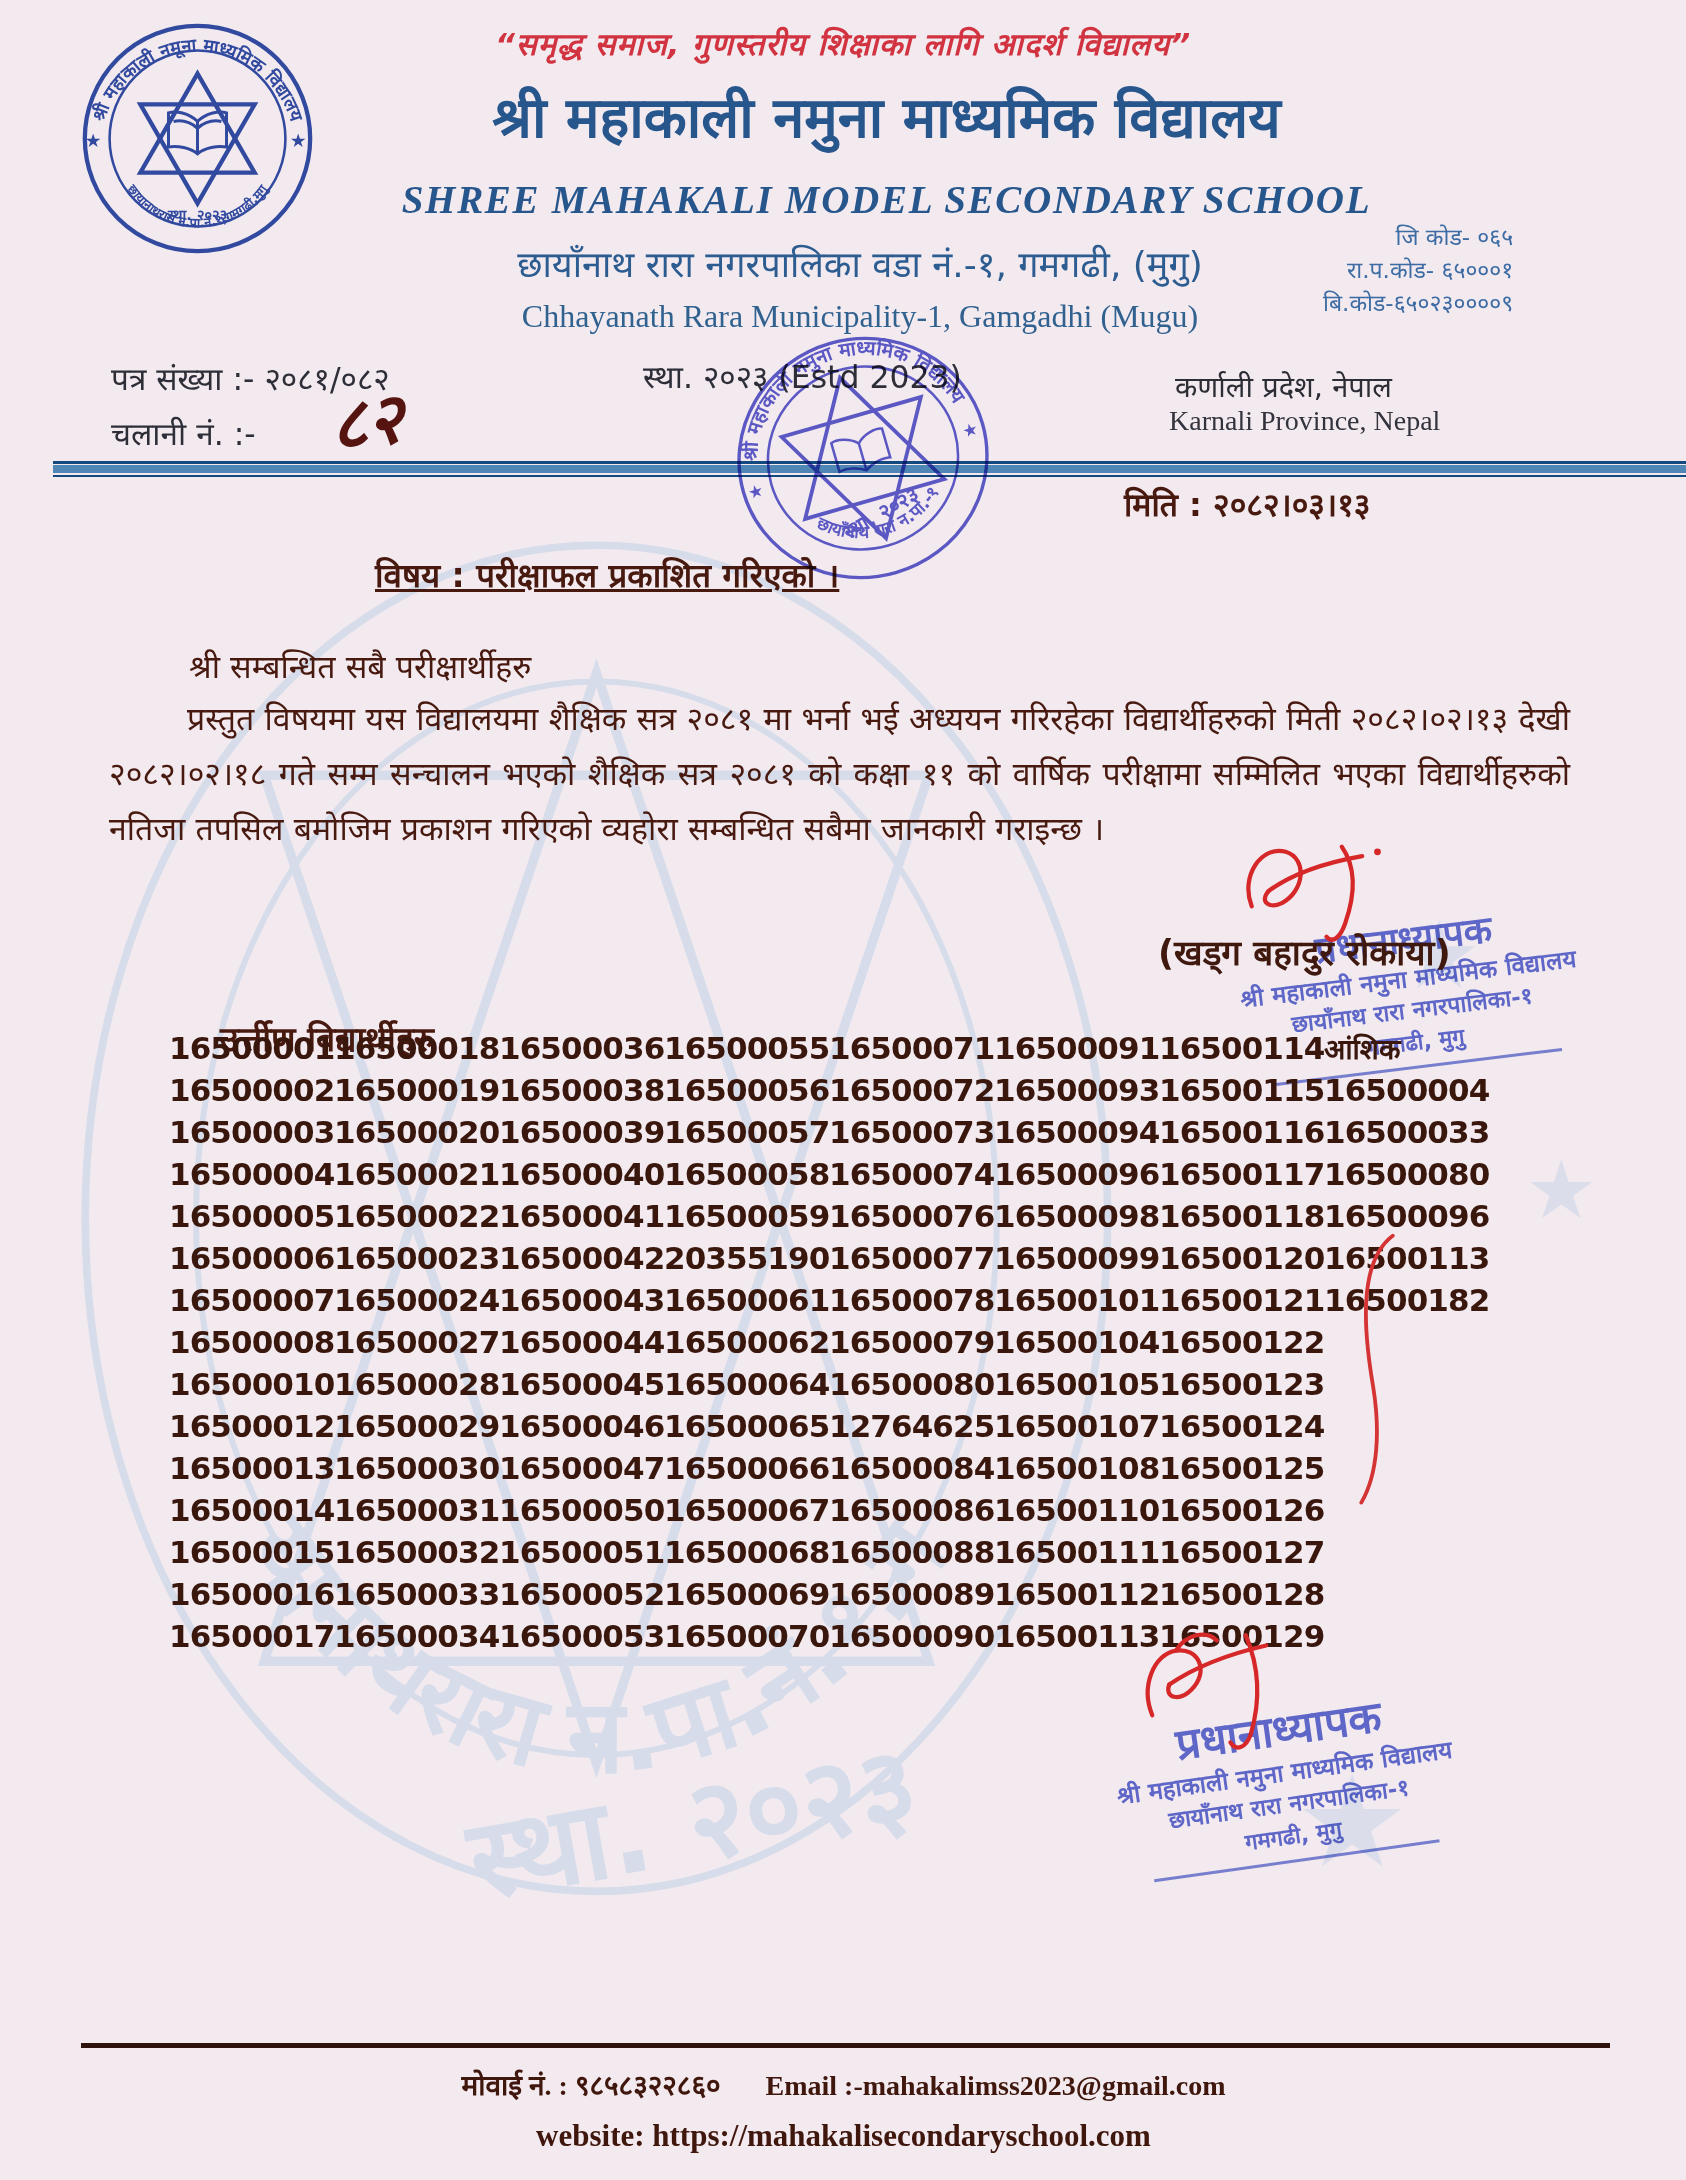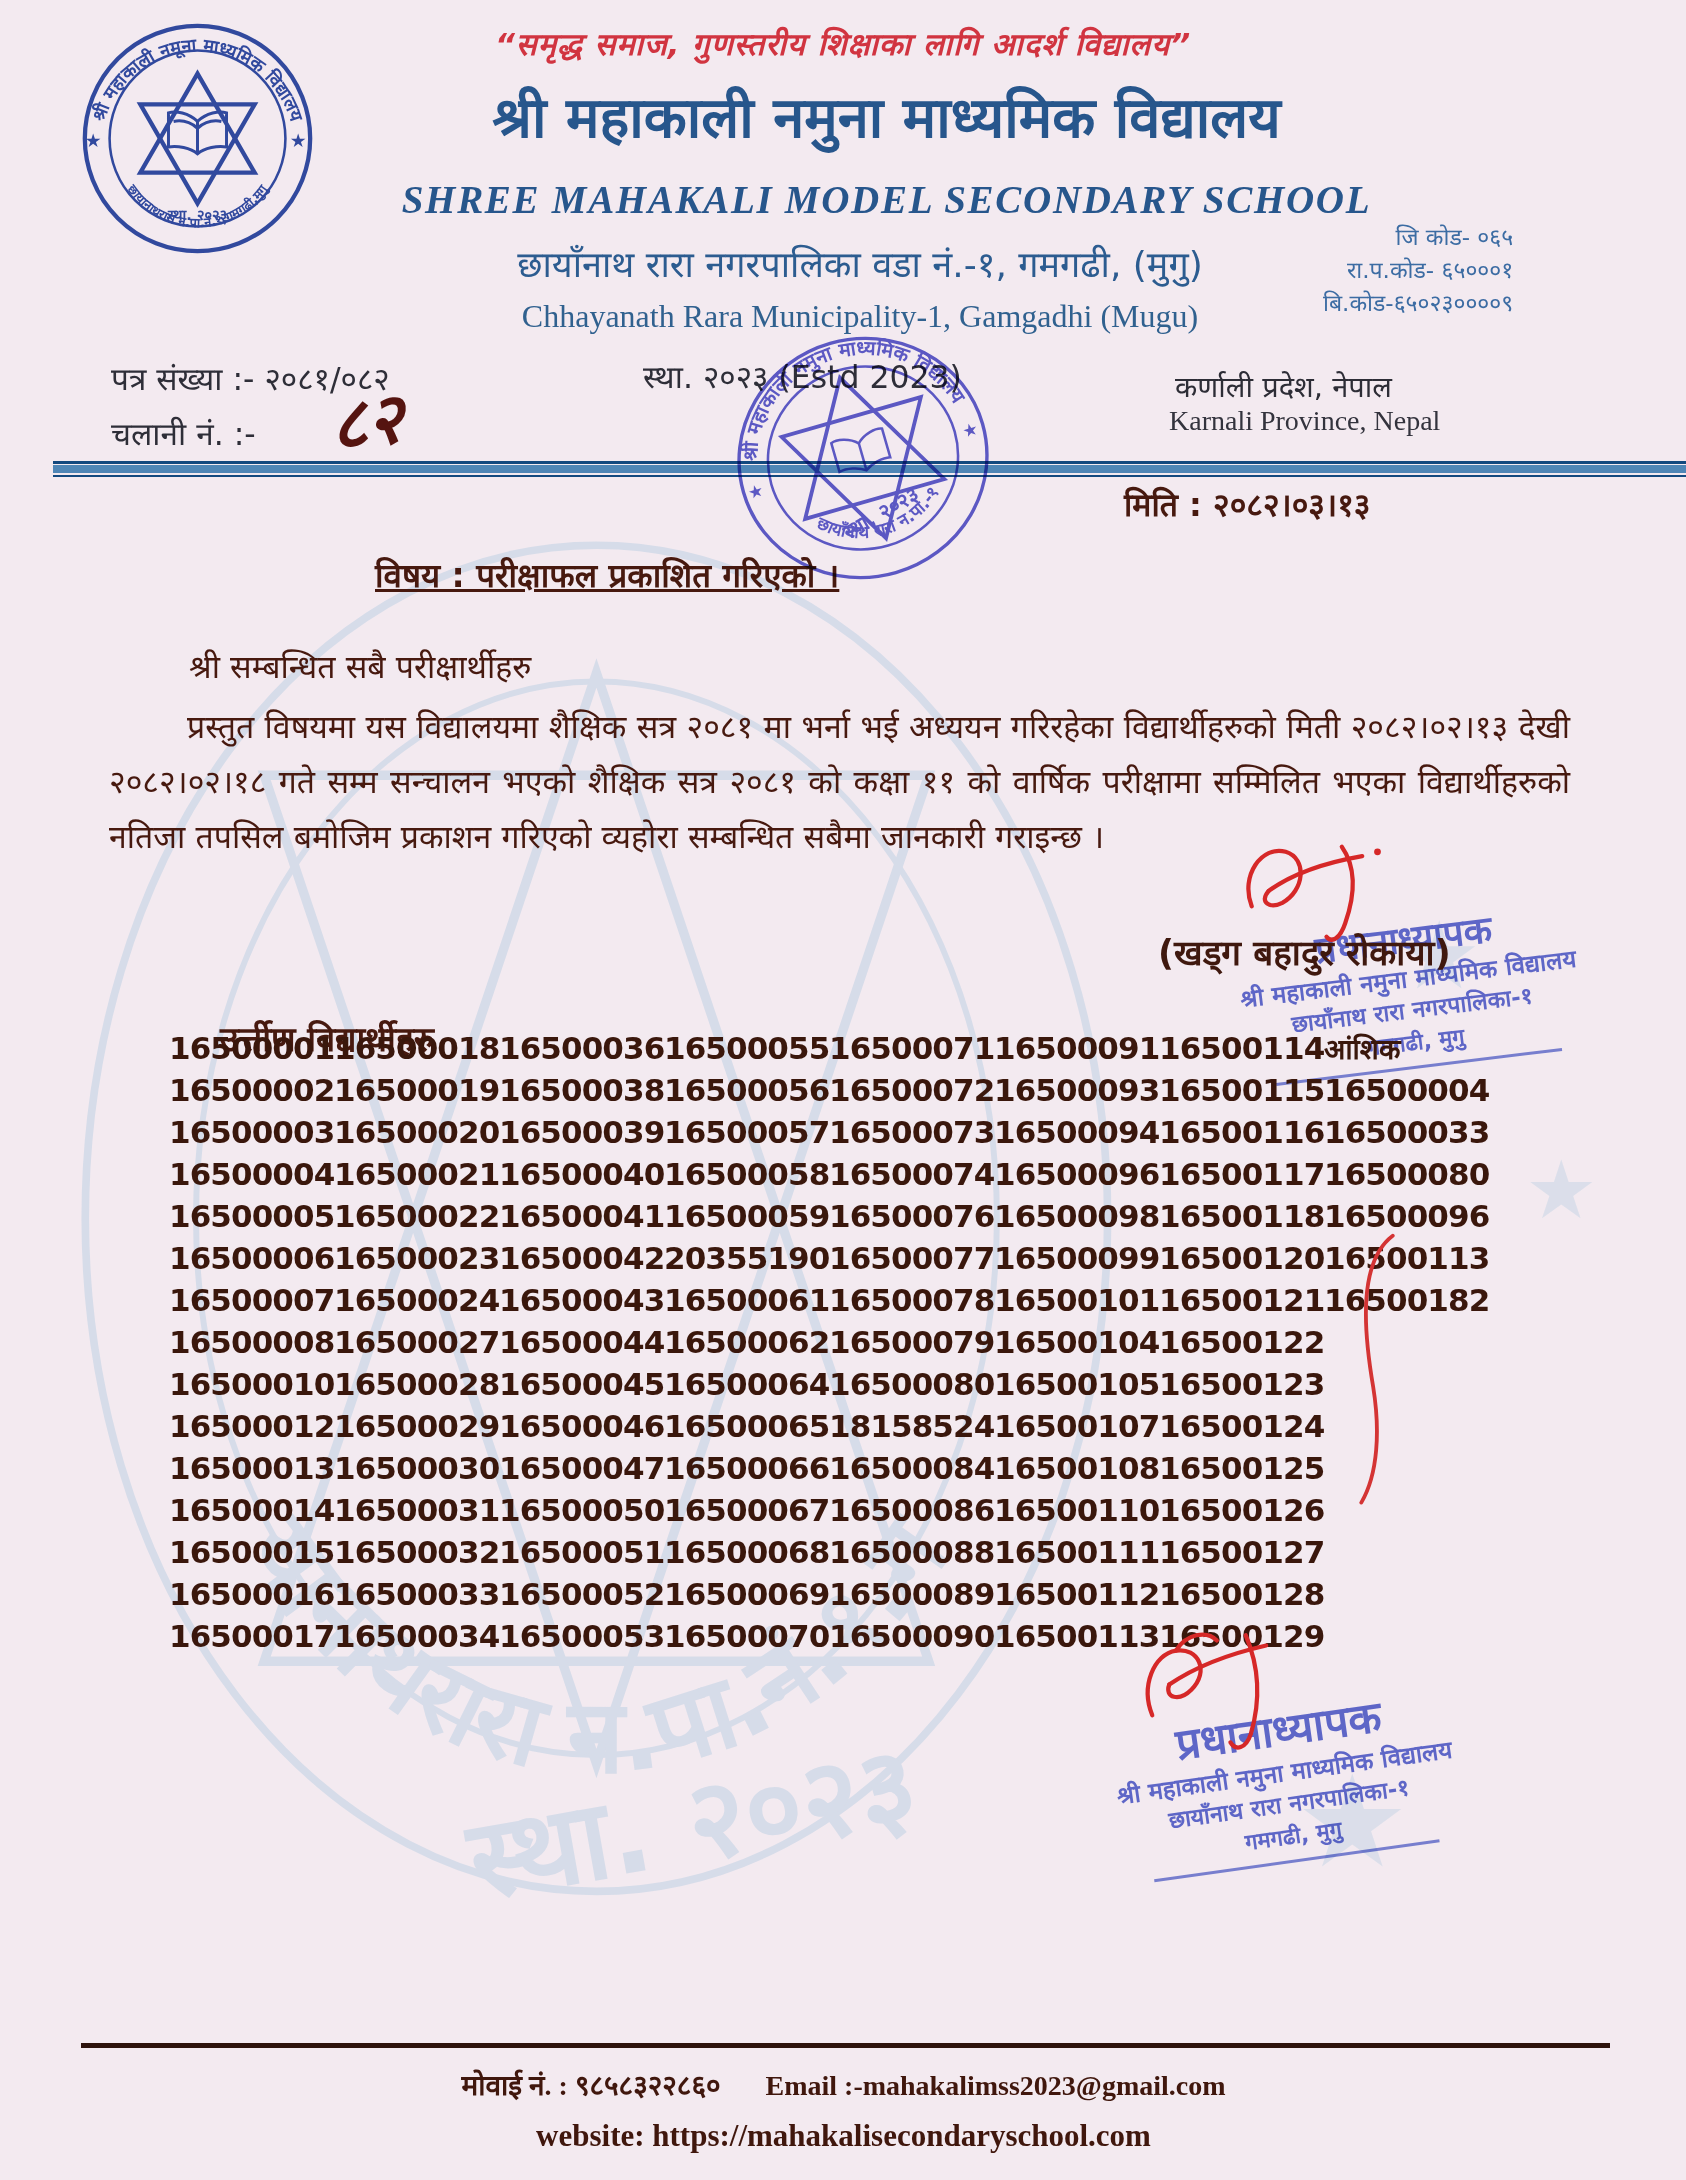--- a/index.html
+++ b/index.html
@@ -28,21 +28,21 @@
   .blue-rule{left:53px;top:461px;width:1634px;z-index:1;}
   .blue-rule .t{height:2.6px;background:#13497f;margin-bottom:1.7px;}
   .blue-rule .m{height:7.7px;background:#4f86b6;margin-bottom:1.7px;}
   .blue-rule .b{height:2.6px;background:#13497f;}
   
   .ink{color:#47190f;}
   .miti{left:1124px;top:482px;font-size:32px;font-weight:bold;z-index:3;}
   .subject{left:375px;top:552px;font-size:33px;font-weight:bold;text-decoration:underline;z-index:3;}
   .salutation{left:189px;top:644px;font-size:32px;z-index:3;}
   .paragraph{left:109px;top:692px;width:1461px;font-size:32px;line-height:55px;text-align:justify;
-             text-indent:78px;z-index:3;margin-top:8px;}
+             text-indent:78px;z-index:3;}
   
   .sig-svg{z-index:5;}
   .sign-name{left:1158px;top:928px;font-size:35px;font-weight:bold;color:#3f180e;z-index:4;white-space:nowrap;}
   .stamp-text{color:#4d5bce;text-align:center;z-index:2;mix-blend-mode:multiply;opacity:.88;}
   .stamp-text .big{font-size:37px;font-weight:bold;line-height:46px;}
   .stamp-text .s1{font-size:24px;line-height:32px;font-weight:bold;}
   .stamp-text .s2{font-size:23px;line-height:31.5px;font-weight:bold;}
   .stamp-text .s3{font-size:22px;line-height:31px;font-weight:bold;}
   .stamp-text .ul{height:2.6px;background:#6b79d6;width:72%;margin:8.5px auto 0;}
   .stamp1{left:1210px;top:917px;width:400px;transform:rotate(-7deg);}
@@ -260,21 +260,21 @@
         <span class="roll-cell">16500064</span>
         <span class="roll-cell">16500080</span>
         <span class="roll-cell">16500105</span>
         <span class="roll-cell">16500123</span>
       </div>
       <div class="roll-row">
         <span class="roll-cell">16500012</span>
         <span class="roll-cell">16500029</span>
         <span class="roll-cell">16500046</span>
         <span class="roll-cell">16500065</span>
-        <span class="roll-cell">18158524</span>
+        <span class="roll-cell">12764625</span>
         <span class="roll-cell">16500107</span>
         <span class="roll-cell">16500124</span>
       </div>
       <div class="roll-row">
         <span class="roll-cell">16500013</span>
         <span class="roll-cell">16500030</span>
         <span class="roll-cell">16500047</span>
         <span class="roll-cell">16500066</span>
         <span class="roll-cell">16500084</span>
         <span class="roll-cell">16500108</span>

